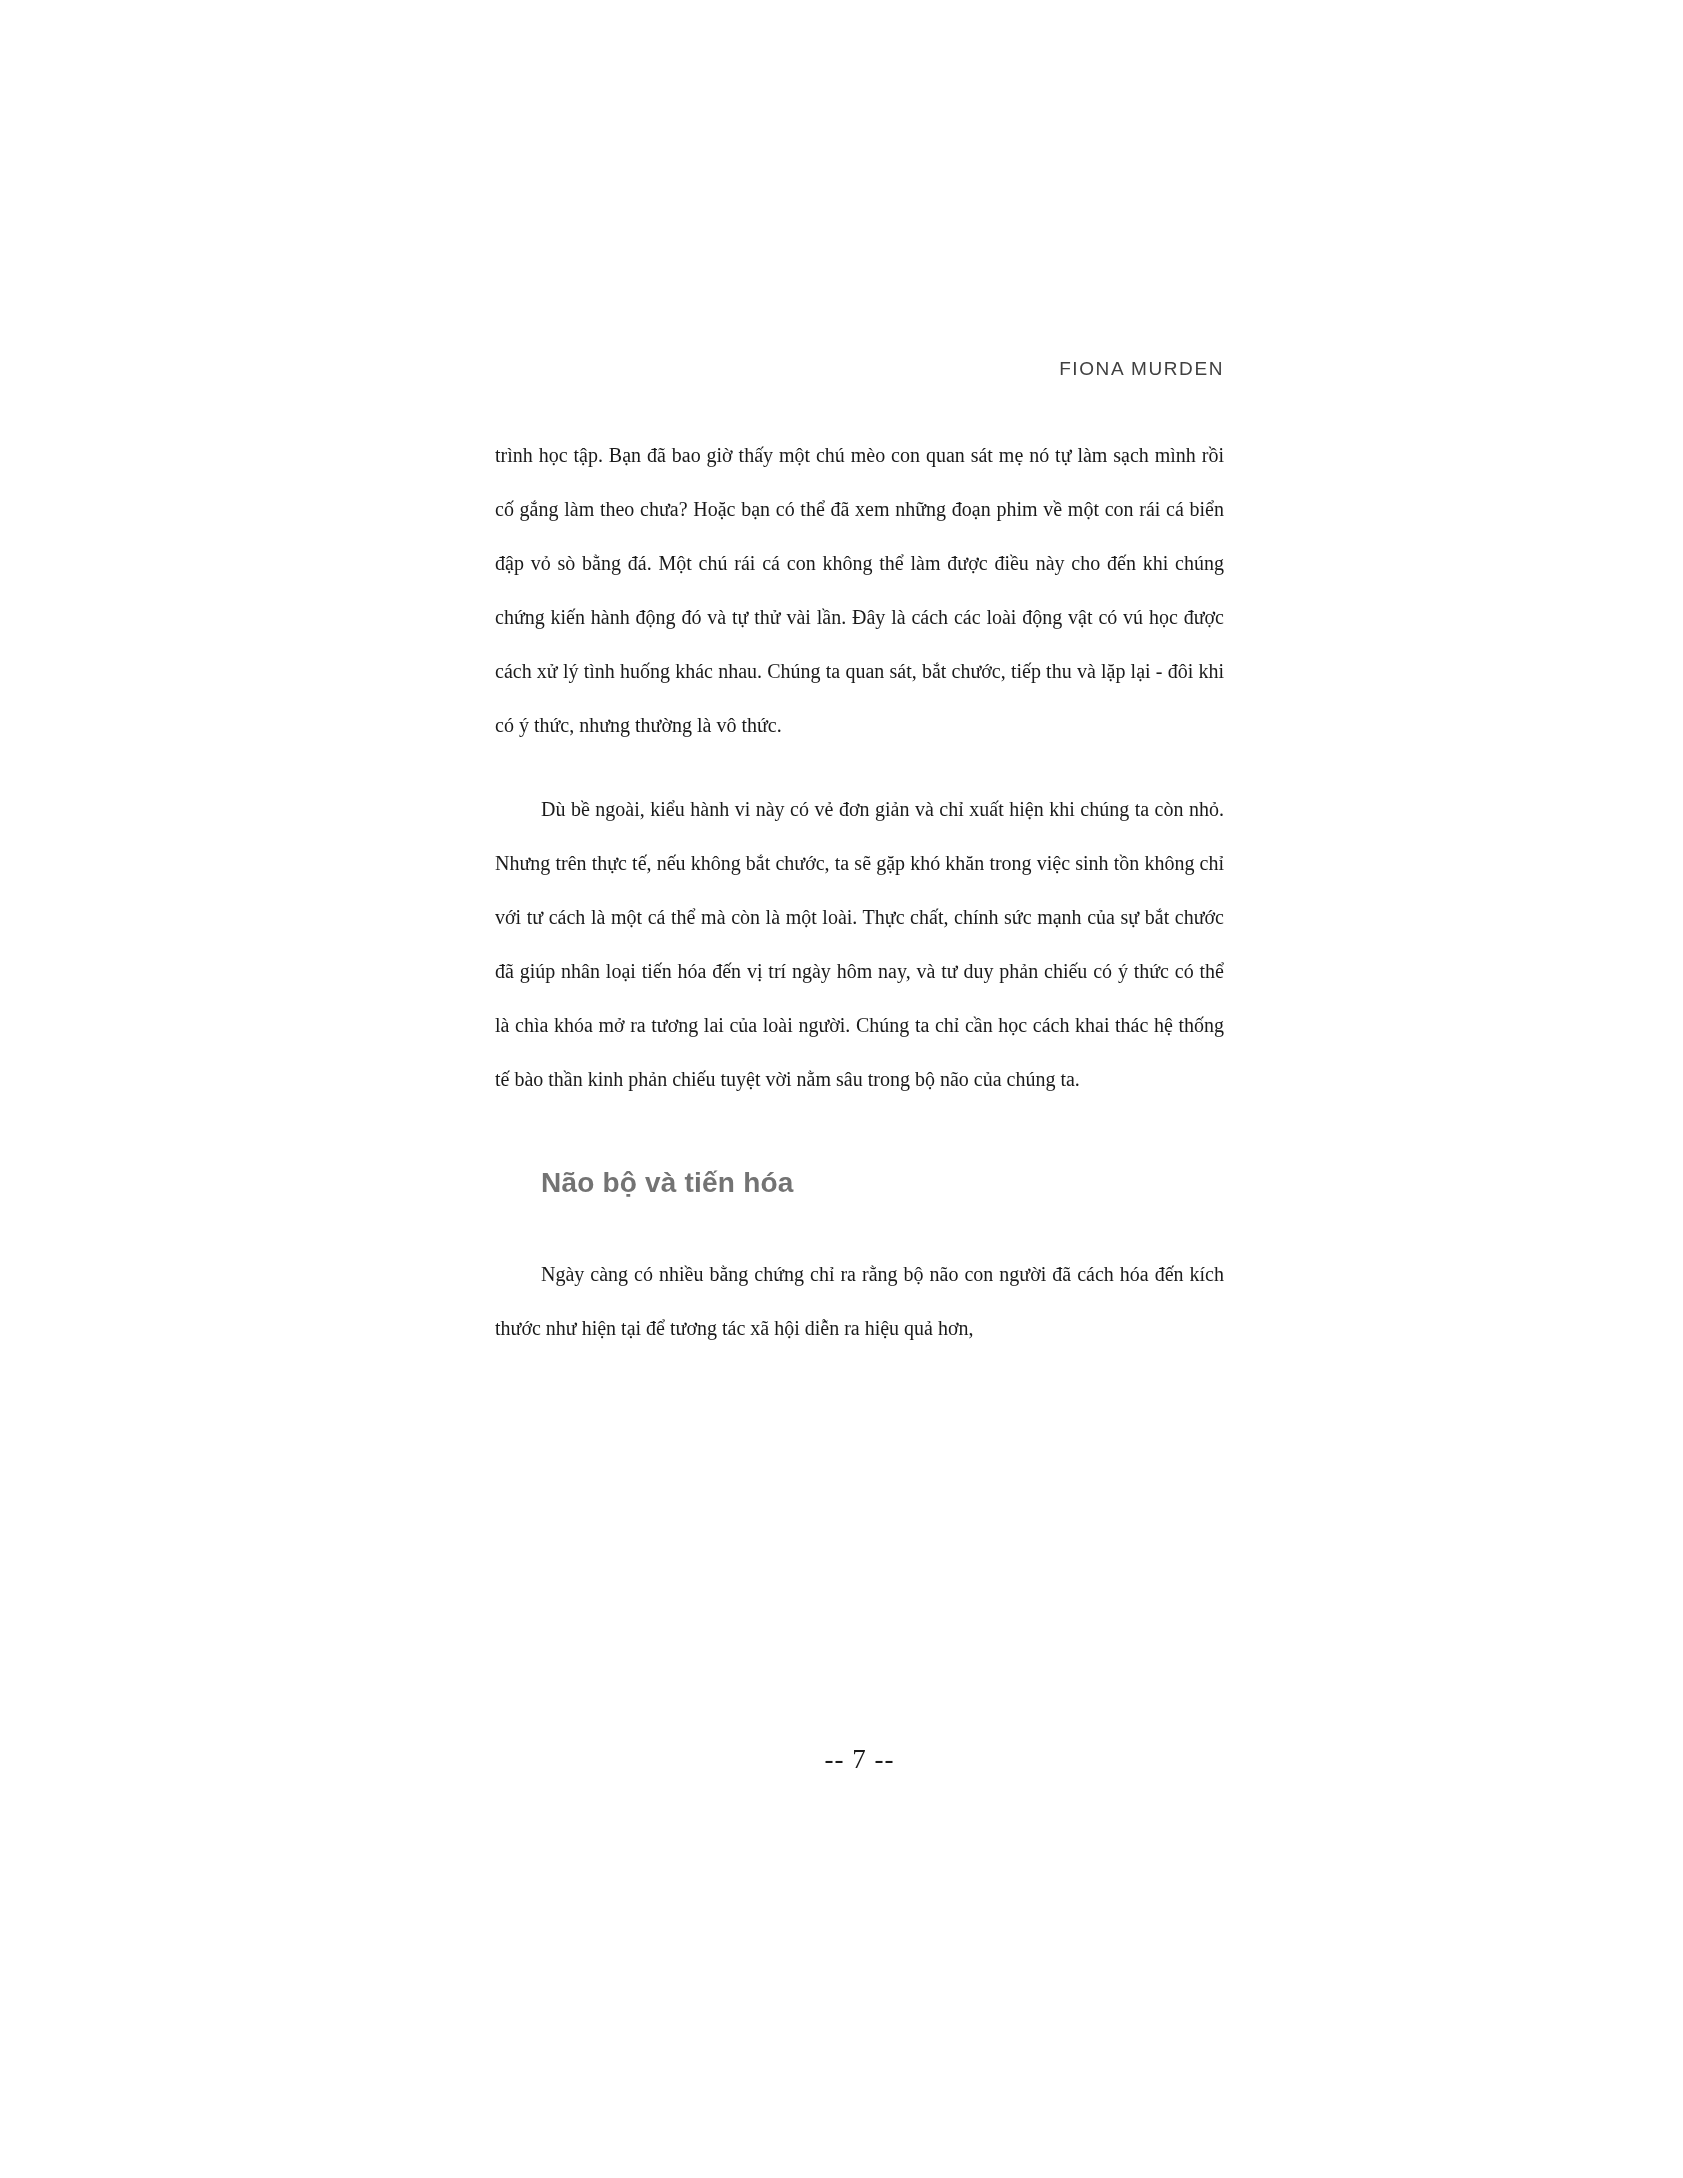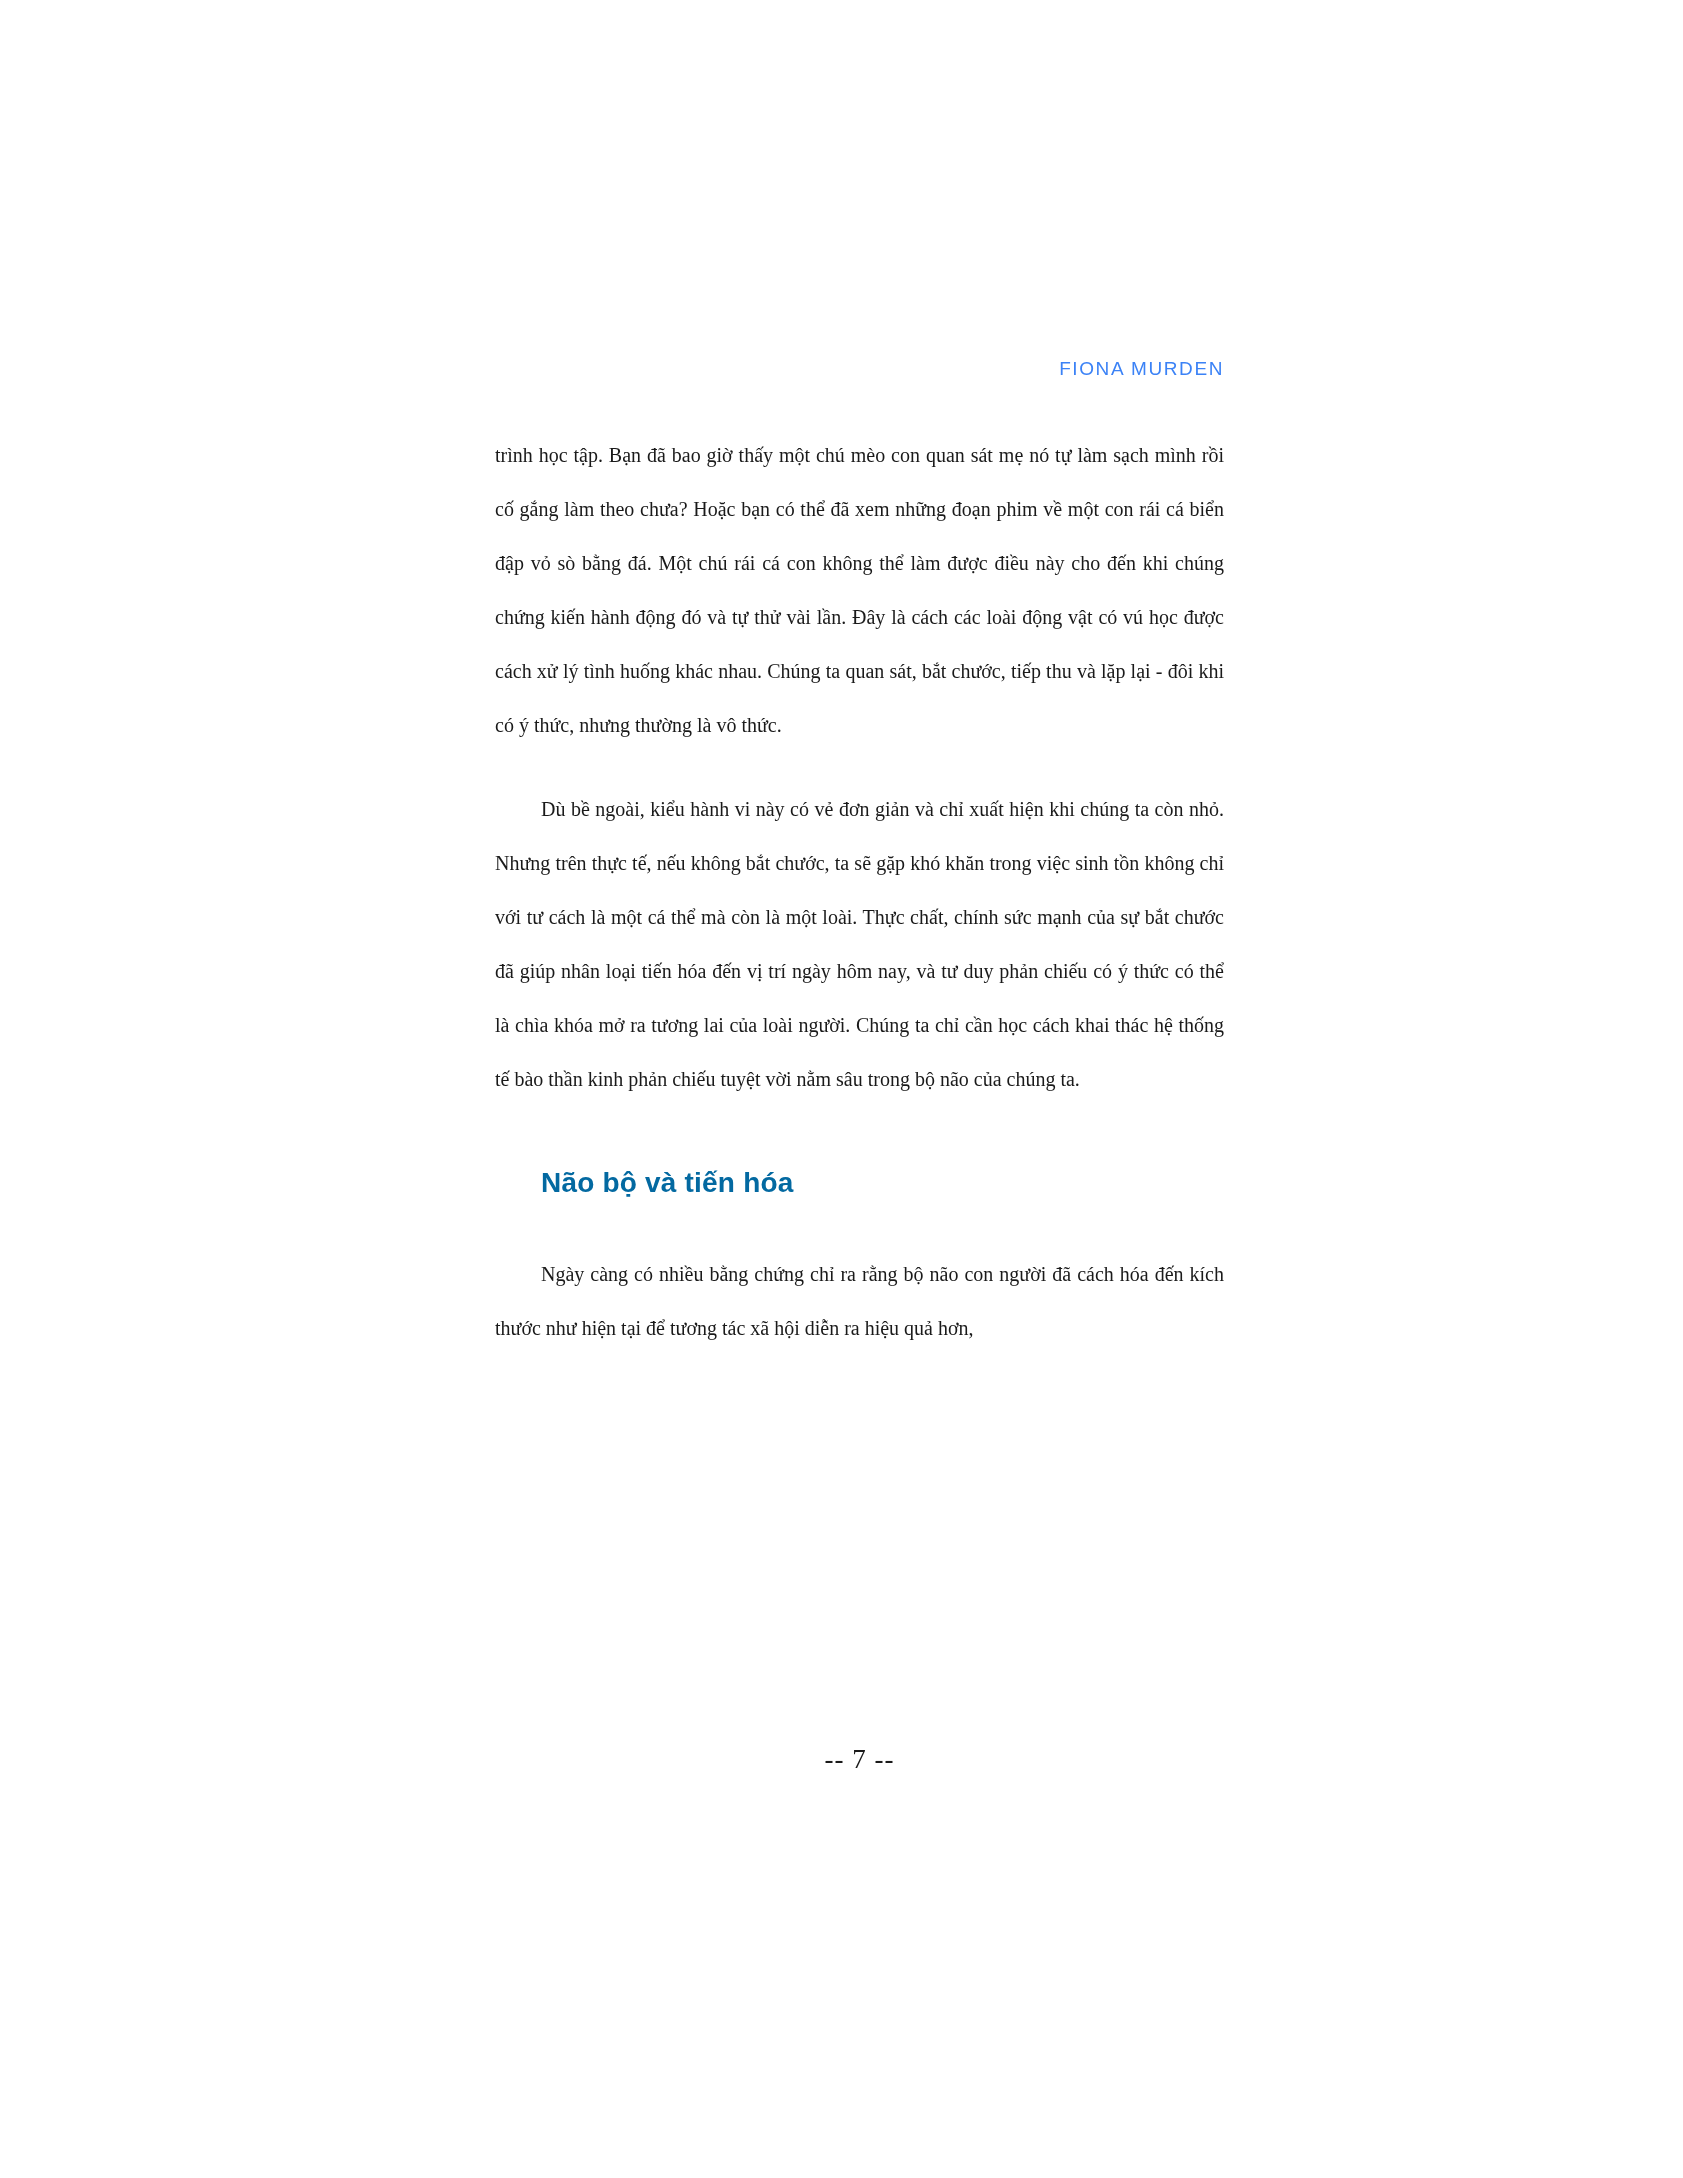--- a/index.html
+++ b/index.html
@@ -17,21 +17,21 @@
   }
   .running-header {
     position: absolute;
     left: 495px;
     top: 358px;
     width: 729px;
     text-align: right;
     font-family: "Liberation Sans", sans-serif;
     font-size: 19px;
     letter-spacing: 1.6px;
-    color: #3b82f6;
+    color: #404040;
     font-weight: 400;
   }
   .body-block {
     position: absolute;
     left: 495px;
     top: 428px;
     width: 729px;
   }
   p.body-text {
     margin: 0;
@@ -54,21 +54,21 @@
   }
   .gap-before-para {
     margin-top: 30px !important;
   }
   h2.section-heading {
     margin: 0;
     padding: 0;
     font-family: "Liberation Sans", "DejaVu Sans", sans-serif;
     font-weight: bold;
     font-size: 28px;
-    color: #0369a1;
+    color: #737373;
     letter-spacing: 0.2px;
     text-indent: 46px;
   }
   .heading-wrap {
     margin-top: 61px;
     margin-bottom: 48px;
   }
   .page-footer {
     position: absolute;
     left: 495px;

